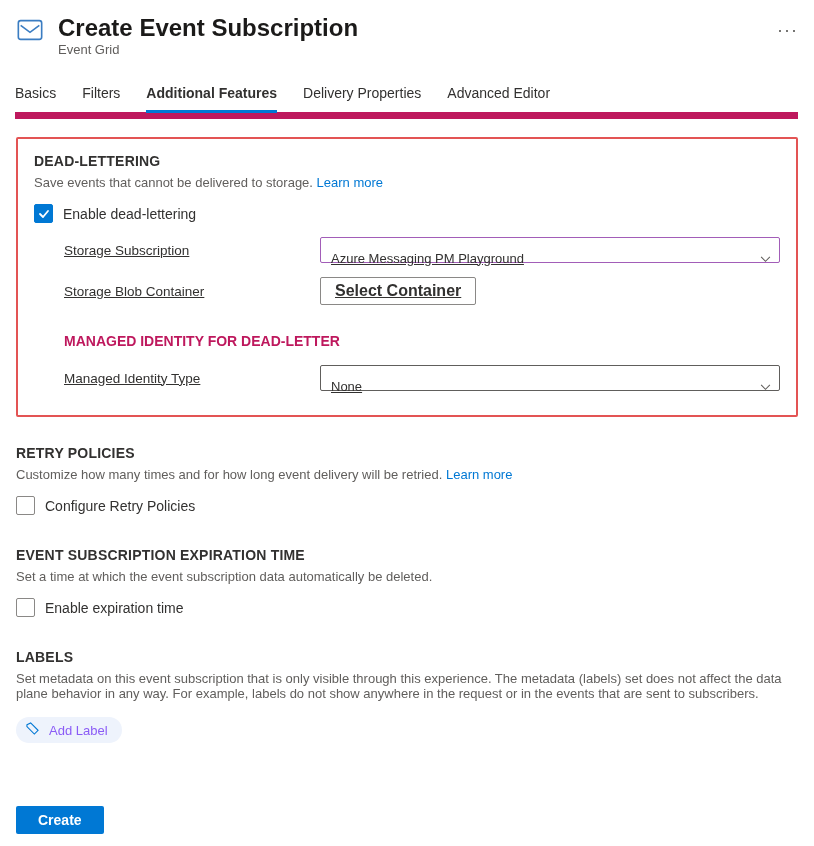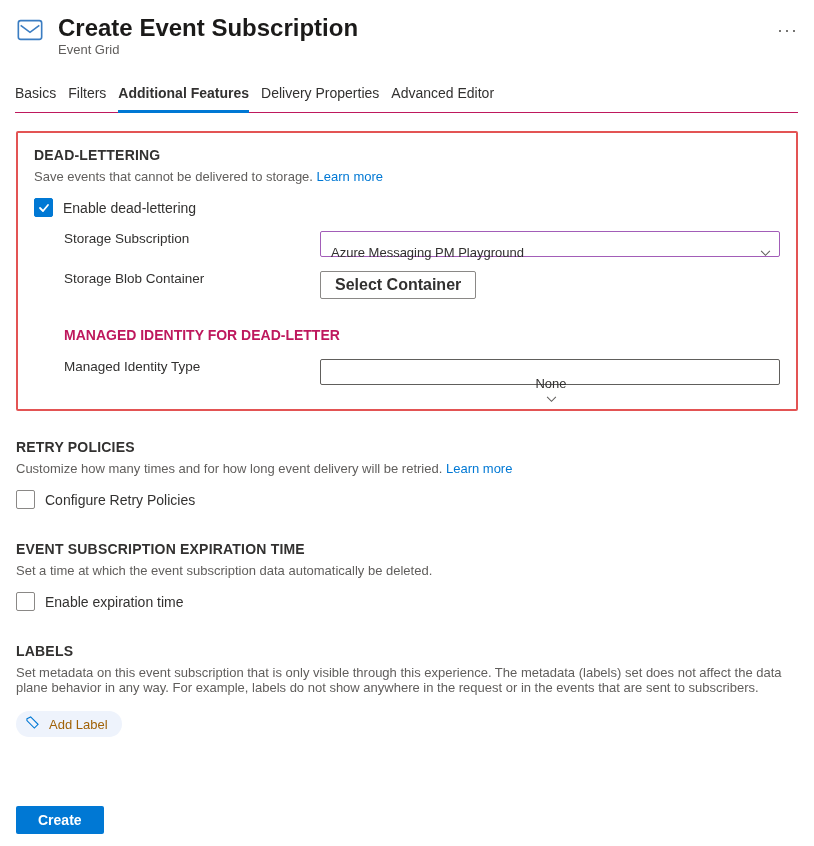--- a/index.html
+++ b/index.html
@@ -19,22 +19,22 @@
       width: 28px; height: 28px;
       display: flex; align-items: center; justify-content: center;
       margin-top: 2px;
     }
     .header-icon svg { width: 28px; height: 28px; }
     .header-text { flex: 1; }
     .page-title { font-size: 24px; font-weight: 600; color: #1b1a19; }
     .subtitle { font-size: 13px; color: #605e5c; }
     .more-menu { font-size: 18px; color: #605e5c; margin-left: 20px; margin-top: 6px; letter-spacing: 1px; }
     .tabs {
-      display: flex; gap: 12px;
-      border-bottom: 1px solid #be185d;
+      display: flex; gap: 26px;
+      border-bottom: 7px solid #be185d;
       margin-top: 20px;
       margin-left: -1px;
       text-align: center;
     }
     .tab {
       padding: 8px 0 9px;
       font-size: 14px;
       color: #323130;
       cursor: pointer;
       border-bottom: 3px solid transparent;
@@ -76,37 +76,38 @@
       background: #fff;
     }
     .checkbox.checked {
       background: #0078d4;
       border-color: #0078d4;
     }
     .checkbox.checked svg { display: block; }
     .checkbox svg { width: 12px; height: 12px; display: none; }
     .checkbox-label { font-size: 14px; color: #323130; }
     .form-row {
-      display: flex; align-items: flex-start;
+      display: flex; align-items: center;
       padding-left: 30px;
       margin-bottom: 14px;
+      text-decoration: underline;
     }
     .form-label { width: 256px; font-size: 13.5px; color: #323130; flex-shrink: 0; }
     .select-field {
       flex: 1;
       border: 1px solid #a25db8;
       border-radius: 2px;
       height: 26px;
       display: flex; align-items: center; justify-content: space-between;
       padding: 16px 8px 0 10px;
       font-size: 13px;
       cursor: pointer;
       background: #fff;
     }
-    .select-field.plain { border-color: #605e5c; flex-direction: column; }
+    .select-field.plain { border-color: #605e5c; }
     .chevron { color: #605e5c; }
     .btn-outline {
       border: 1px solid #8a8886;
       border-radius: 2px;
       background: #fff;
       padding: 4px 14px;
       font-size: 16px;
       font-weight: 600;
       cursor: pointer;
       color: #323130;
@@ -120,21 +121,21 @@
       color: #be185d;
     }
     .plain-section { margin-bottom: 32px; }
     .plain-section .section-title { margin-bottom: 6px; }
     .add-label-btn {
       display: inline-flex; align-items: center; gap: 10px;
       background: #eef3fc;
       border-radius: 14px;
       padding: 5px 14px 5px 10px;
       font-size: 13px;
-      color: #a16207;
+      color: #8b5cf6;
       cursor: pointer;
       margin-top: 10px;
     }
     .footer {
       position: absolute; left: 16px; bottom: 12px; right: 16px;
     }
     .btn-primary {
       background: #0078d4;
       color: #fff;
       border: none;

